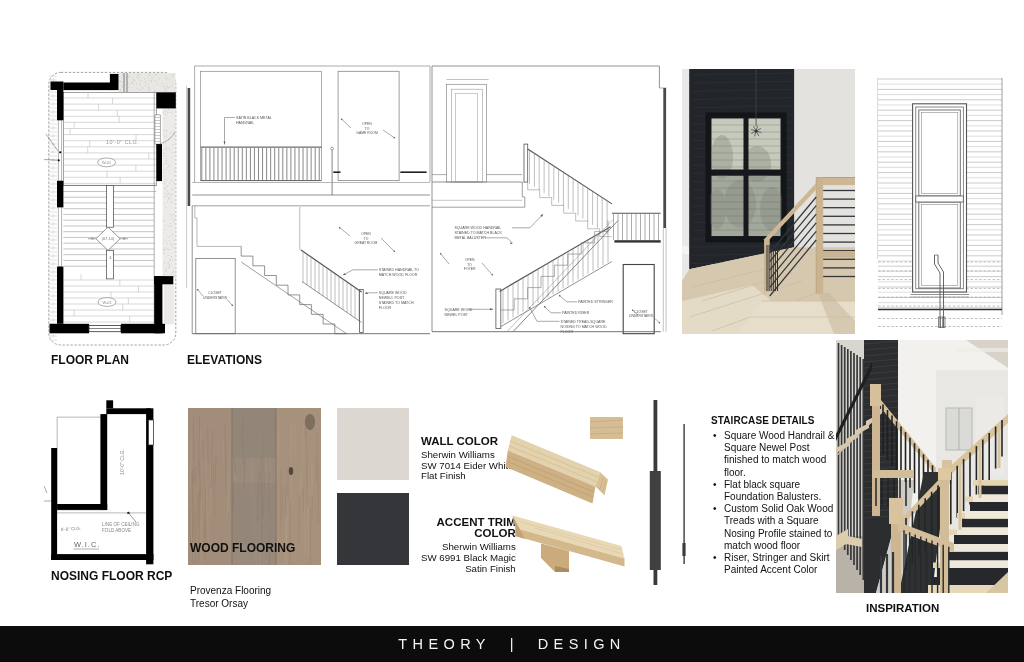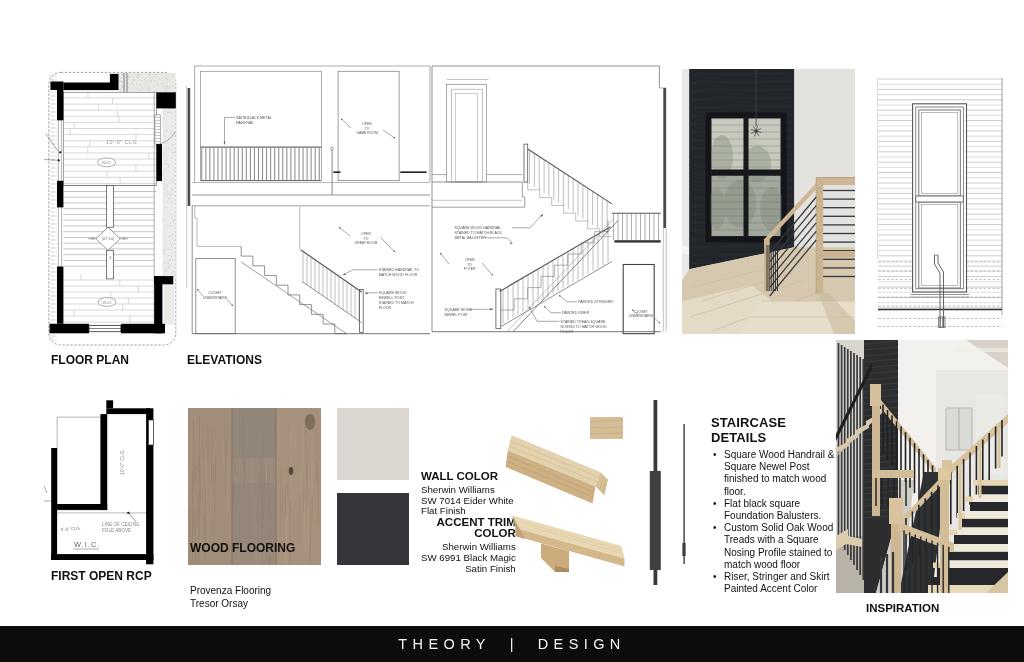--- a/index.html
+++ b/index.html
@@ -1029,21 +1029,21 @@
 <text x="17" y="133" font-size="4.4" fill="#888" transform="rotate(-4 17 133)">6′-8″ CLG.</text>
 
 <text x="30" y="149" font-size="7.5" fill="#666" letter-spacing="1">W.I.C.</text>
 <line x1="29.5" y1="151" x2="55" y2="151" stroke="#777" stroke-width="0.6"></line>
 
 <line x1="0" y1="103" x2="7" y2="103" stroke="#555" stroke-width="0.5"></line>
 <line x1="0" y1="88" x2="3" y2="95" stroke="#555" stroke-width="0.5"></line>
 </svg>
 </div>
 
-<div class="abs lbl" style="left:51px;top:569px;">FIRST OPEN RCP</div>
+<div class="abs lbl" style="left:51px;top:569px;">NOSING FLOOR RCP</div>
 
 <div class="abs" style="left:188px;top:408px;">
 <svg width="133" height="157" viewBox="0 0 133 157">
 
 <rect x="0" y="0" width="44" height="157" fill="#a28d7a"></rect>
 
 <rect x="44" y="0" width="44" height="157" fill="#998a7c"></rect>
 
 <rect x="88" y="0" width="45" height="157" fill="#a6917d"></rect>
 <g stroke-width="0.8" opacity="0.3">
@@ -1146,21 +1146,21 @@
 <line x1="44" y1="0" x2="44" y2="157" stroke="#7b6c5a" stroke-width="0.7"></line>
 <line x1="88" y1="0" x2="88" y2="157" stroke="#7b6c5a" stroke-width="0.7"></line>
 </svg>
 </div>
 
 <div class="abs lbl" style="left:190px;top:541px;">WOOD FLOORING</div>
 <div class="abs" style="left:190px;top:585px;font-size:10px;color:#111;line-height:12.5px;">Provenza Flooring<br>Tresor Orsay</div>
 
 <div class="abs" style="left:337px;top:408px;width:72px;height:72px;background:#dcd8d1;"></div>
 
-<div class="abs" style="left:421px;top:436px;font-size:9.7px;color:#111;line-height:10.8px;margin-top:35px;">
+<div class="abs" style="left:421px;top:436px;font-size:9.7px;color:#111;line-height:10.8px;">
   <div style="font-weight:bold;font-size:11.5px;margin-bottom:3px;">WALL COLOR</div>
   Sherwin Williams<br>SW 7014 Eider White<br>Flat Finish
 </div>
 
 <div class="abs" style="left:337px;top:493px;width:72px;height:72px;background:#343639;"></div>
 
 <div class="abs" style="left:421px;top:517px;font-size:9.7px;color:#111;line-height:10.8px;text-align:right;">
   <div style="font-weight:bold;font-size:11.5px;line-height:11px;margin-bottom:3px;">ACCENT TRIM<br>COLOR</div>
   Sherwin Williams<br>SW 6991 Black Magic<br>Satin Finish
 </div>
@@ -1200,21 +1200,21 @@
 </div>
 
 <div class="abs" style="left:682px;top:424px;">
 <svg width="5" height="140" viewBox="0 0 5 140">
   <rect x="1.4" y="0" width="1.4" height="140" fill="#3c3c3e"></rect>
   <rect x="0.4" y="119" width="3.2" height="13" fill="#3c3c3e"></rect>
 </svg>
 </div>
 
 <div class="abs" style="left:711px;top:415px;width:132px;color:#111;">
-  <div style="font-weight:bold;font-size:13px;letter-spacing:0.1px;">STAIRCASE DETAILS</div>
+  <div style="font-weight:bold;font-size:10px;letter-spacing:0.1px;">STAIRCASE DETAILS</div>
   <div style="font-size:10px;line-height:12.2px;margin-top:4px;">
     <div style="position:relative;padding-left:13px;"><span style="position:absolute;left:2px;">•</span>Square Wood Handrail &amp;<br>Square Newel Post<br>finished to match wood<br>floor.</div>
     <div style="position:relative;padding-left:13px;"><span style="position:absolute;left:2px;">•</span>Flat black square<br>Foundation Balusters.</div>
     <div style="position:relative;padding-left:13px;"><span style="position:absolute;left:2px;">•</span>Custom Solid Oak Wood<br>Treads with a Square<br>Nosing Profile stained to<br>match wood floor</div>
     <div style="position:relative;padding-left:13px;"><span style="position:absolute;left:2px;">•</span>Riser, Stringer and Skirt<br>Painted Accent Color</div>
   </div>
 </div>
 
 <div class="abs" style="left:836px;top:340px;">
 <svg width="172" height="253" viewBox="0 0 172 253">

